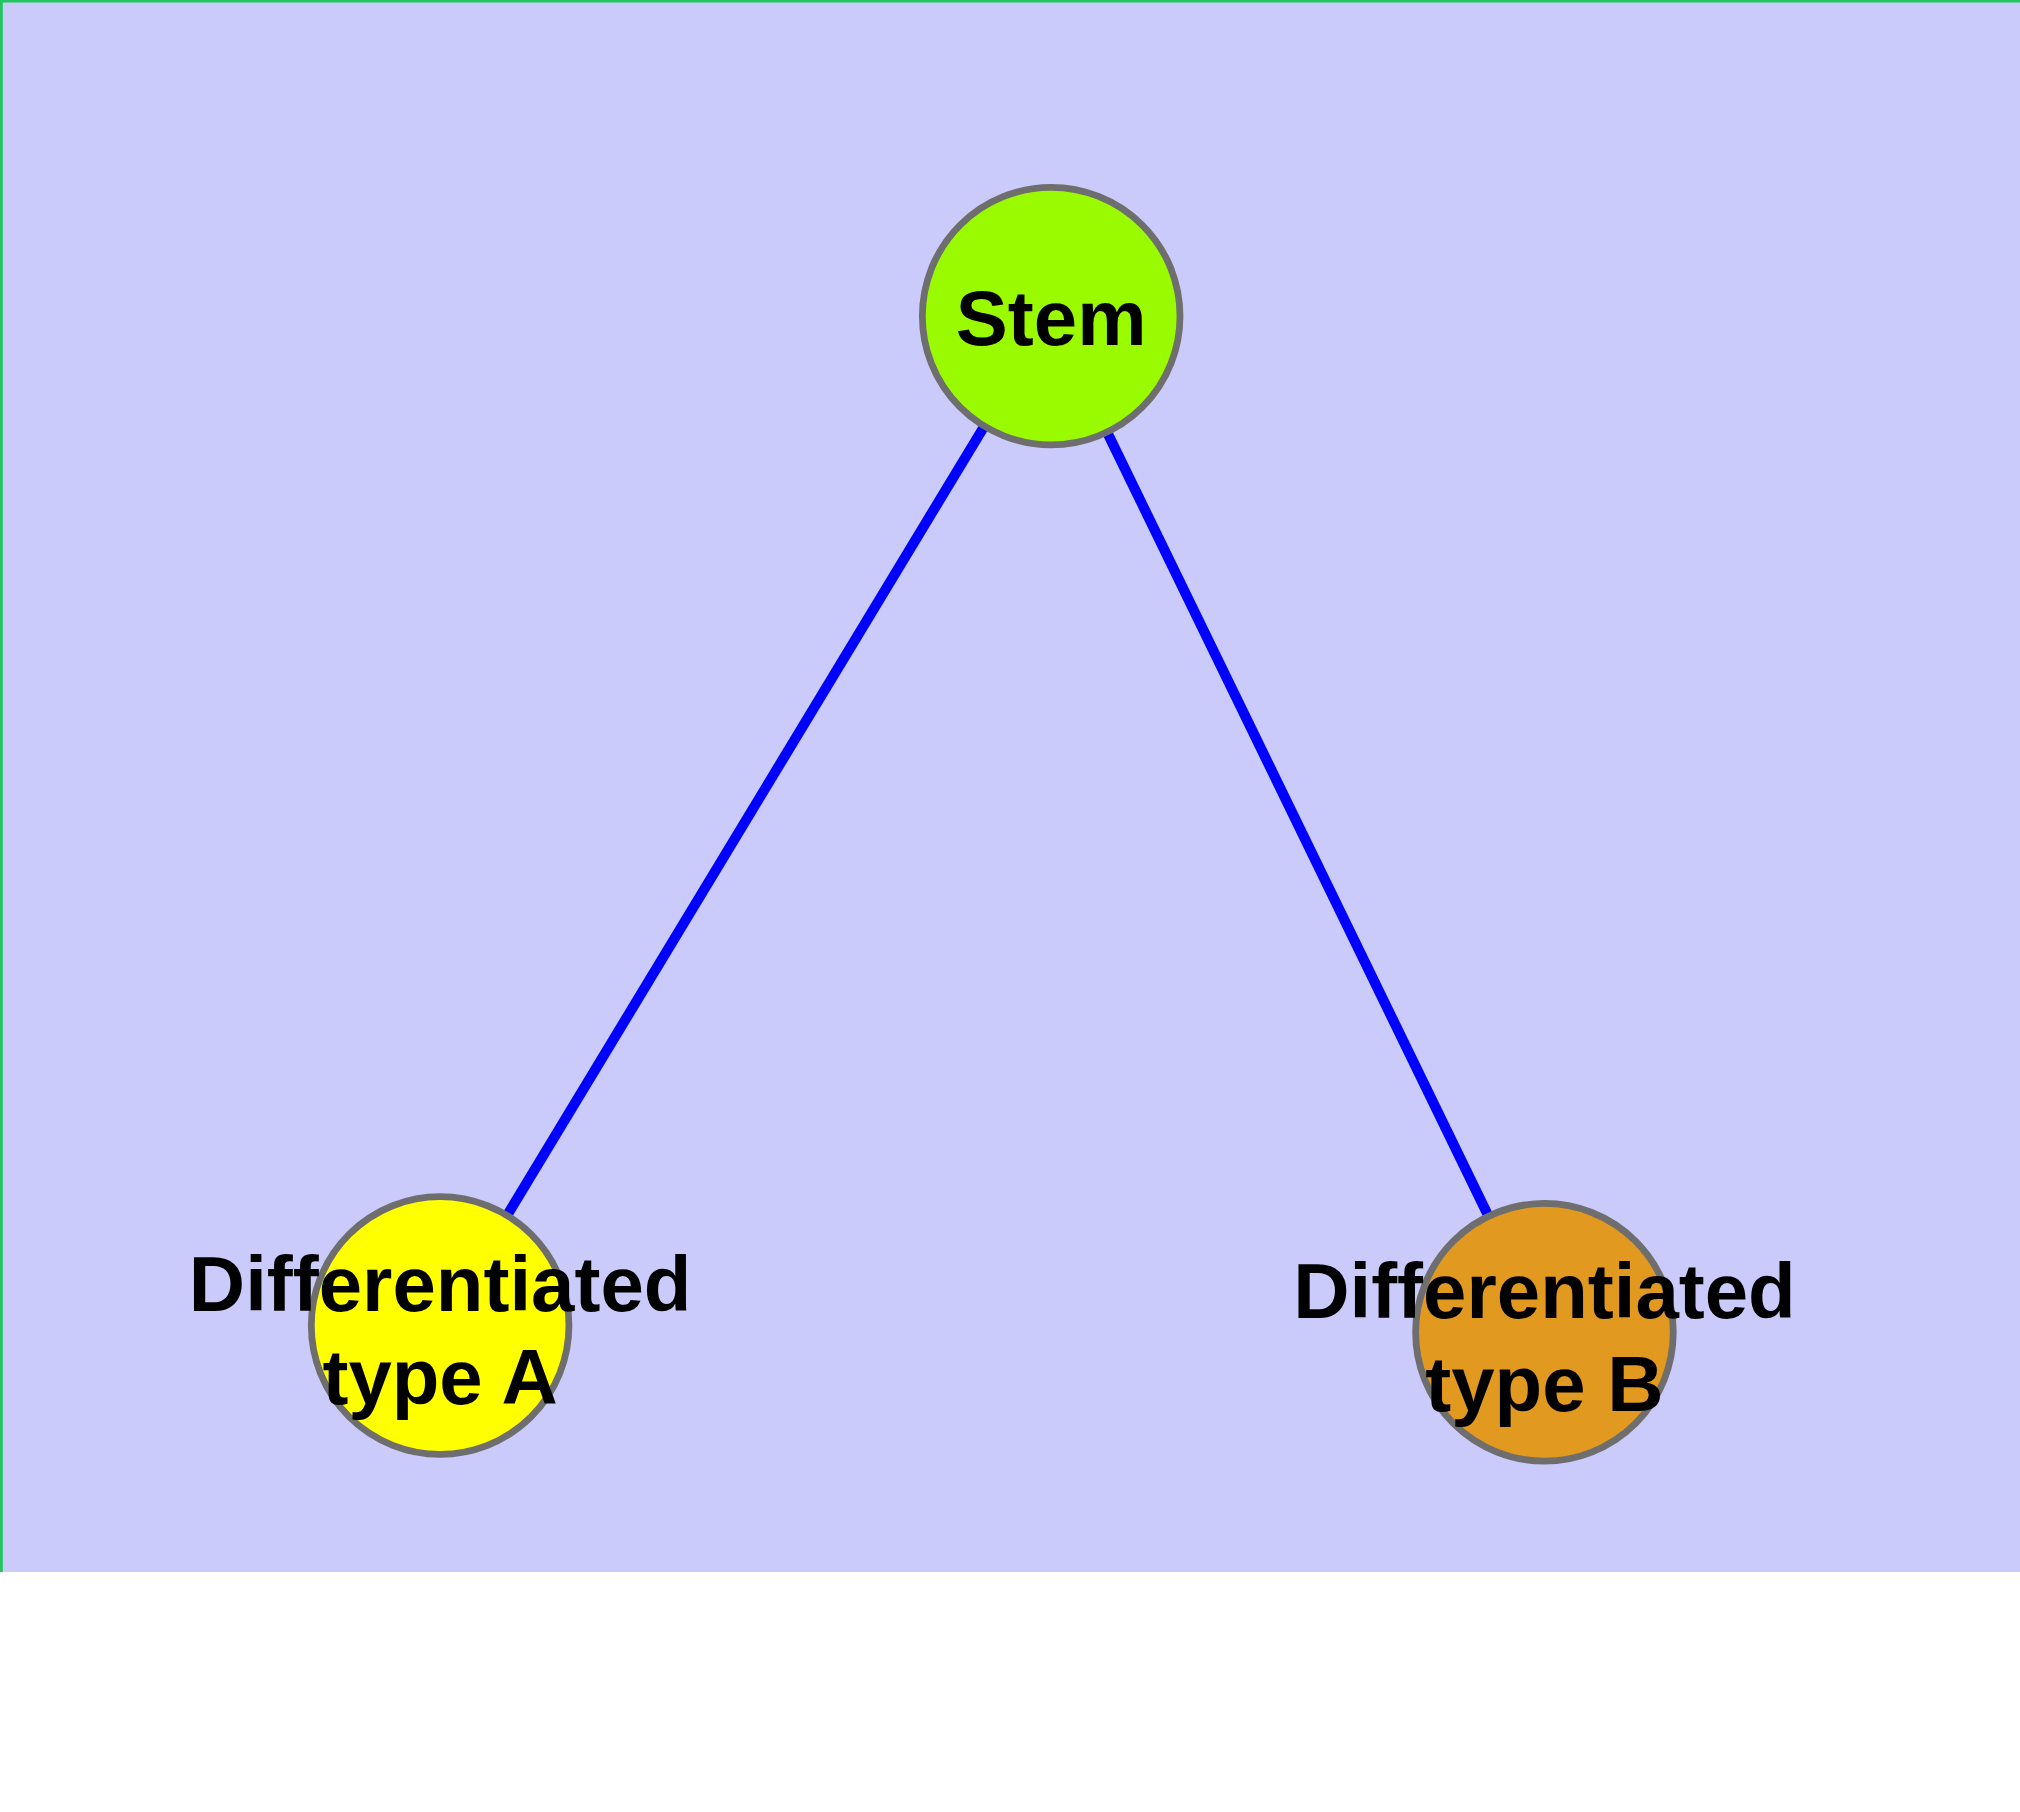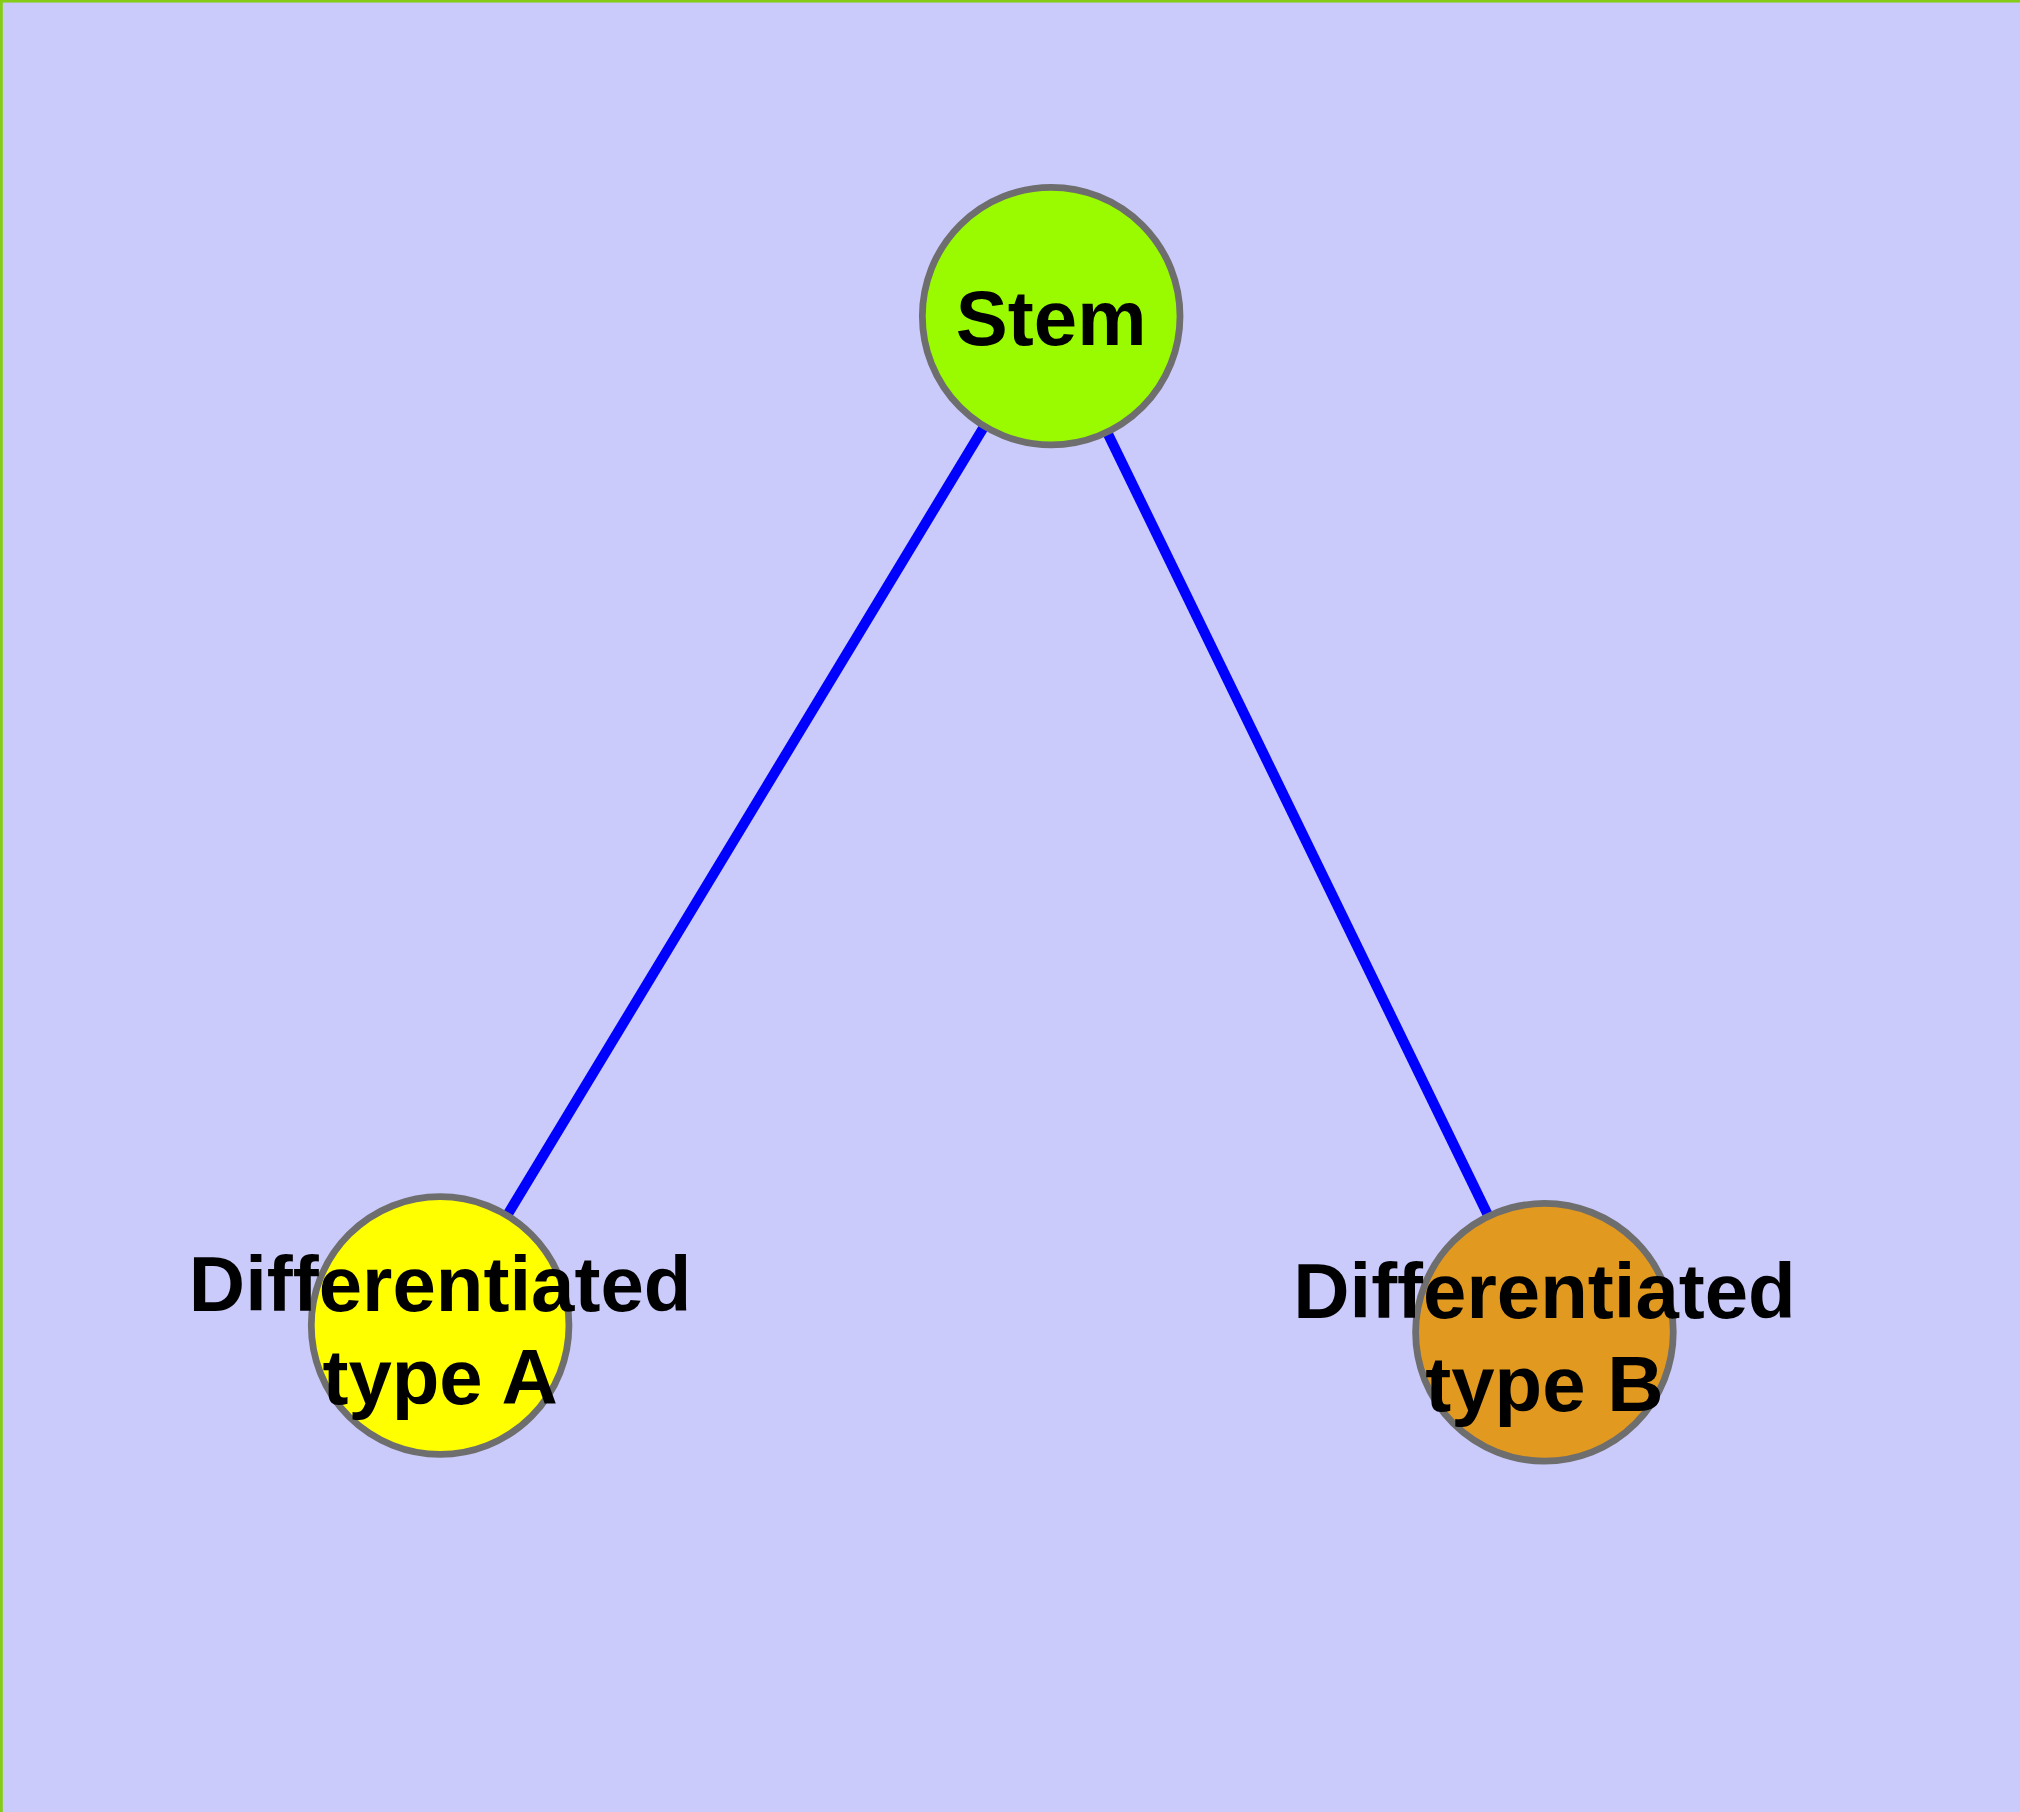--- a/index.html
+++ b/index.html
@@ -3,22 +3,22 @@
 <meta charset="utf-8">
 <style>
   html, body {
     margin: 0;
     padding: 0;
     background: #ffffff;
   }
   .stage {
     position: relative;
     width: 2021px;
-    height: 1812px;
-    background: #84cc16;
+    height: 1572px;
+    background: #22c55e;
     overflow: hidden;
   }
   svg.graph {
     position: absolute;
     left: 0;
     top: 0;
     display: block;
   }
   .node-label {
     font-family: "Liberation Sans", "DejaVu Sans", sans-serif;

